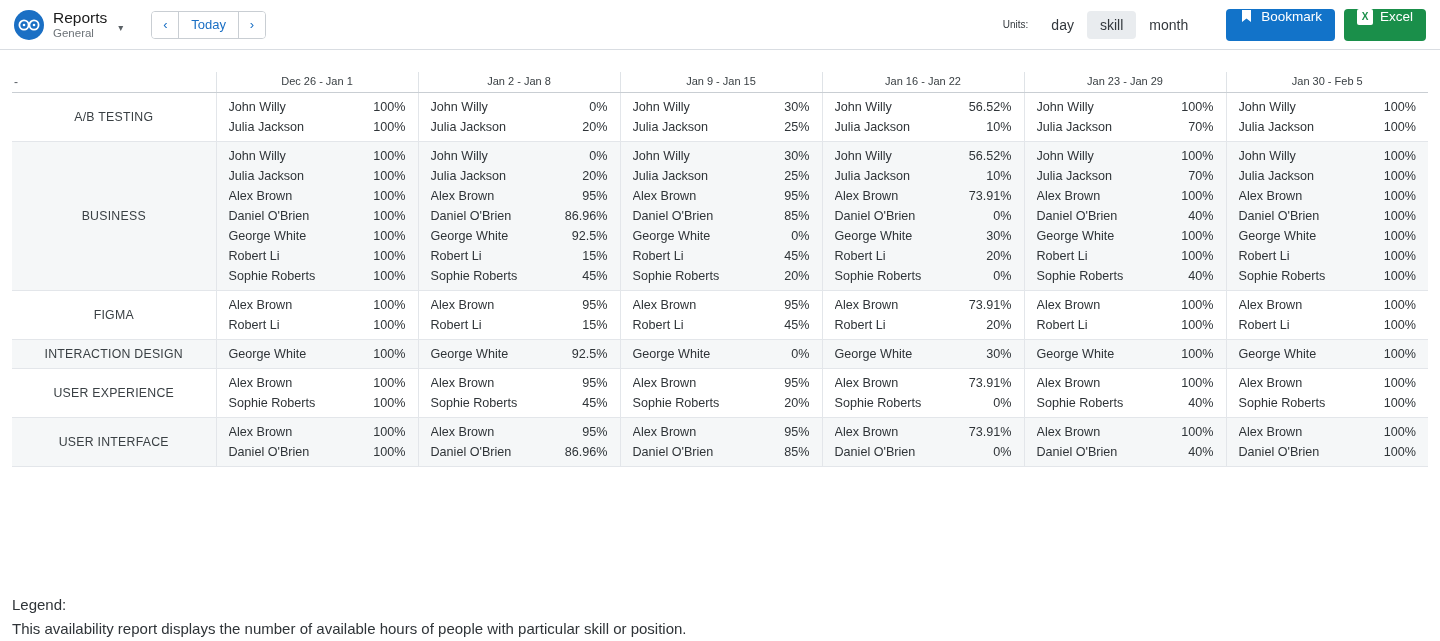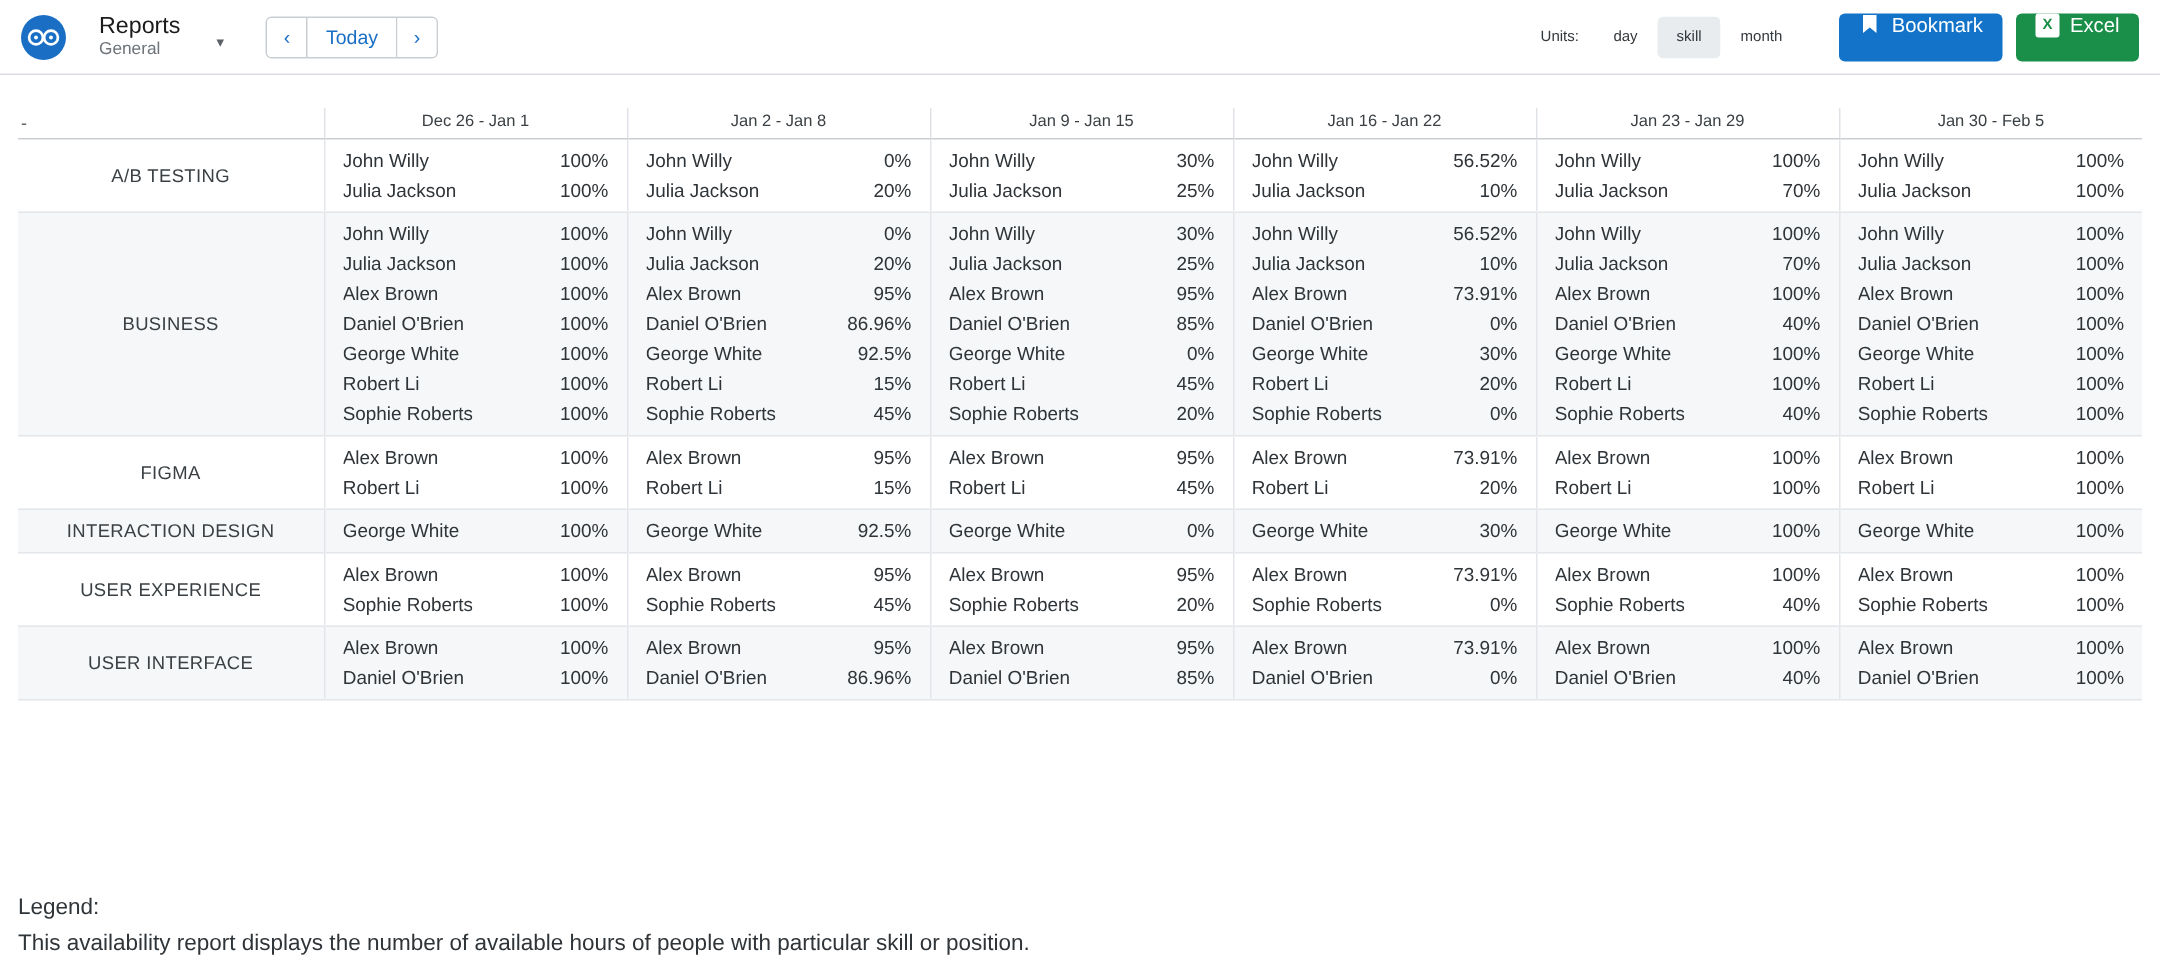--- a/index.html
+++ b/index.html
@@ -23,21 +23,21 @@
     min-height: 50px;
     border-bottom: 1px solid #d9dde2;
     display: flex;
     align-items: center;
     padding: 0 14px;
     background: #fff;
   }
   .brand {
     display: flex;
     align-items: center;
-    gap: 22px;
+    gap: 9px;
     padding-right: 10px;
   }
   .logo {
     width: 30px; height: 30px;
     border-radius: 50%;
     background: #1a6fc4;
     display: flex; align-items: center; justify-content: center;
     position: relative;
   }
   .logo svg { display: block; }
@@ -95,21 +95,21 @@
   .unitgroup {
     display: flex;
     height: 28px;
     border-radius: 4px;
     overflow: hidden;
     margin-right: 16px;
   }
   .unitbtn {
     display: flex; align-items: center; justify-content: center;
     padding: 0 13px;
-    font-size: 10px;
+    font-size: 14px;
     color: #33383d;
     background: #fff;
     border: none;
     cursor: pointer;
   }
   .unitbtn.active {
     background: #e9ecef;
     border-radius: 4px;
   }
 

